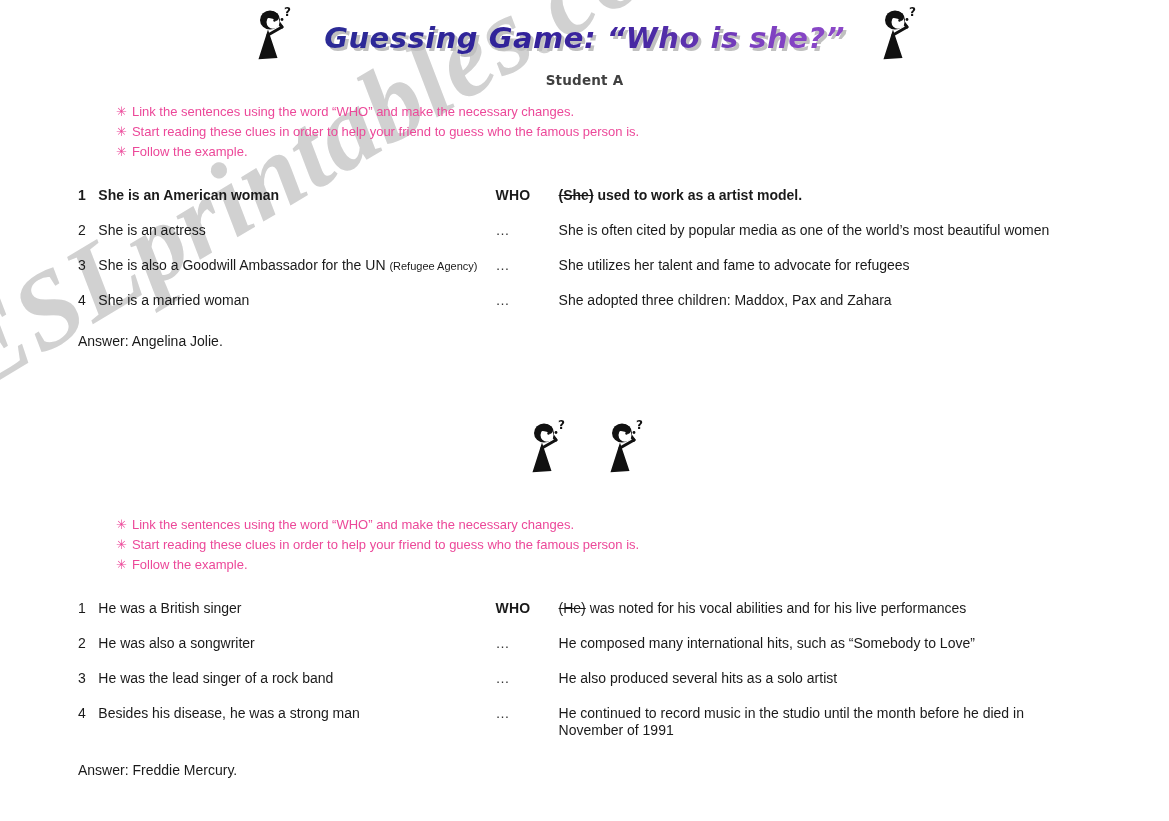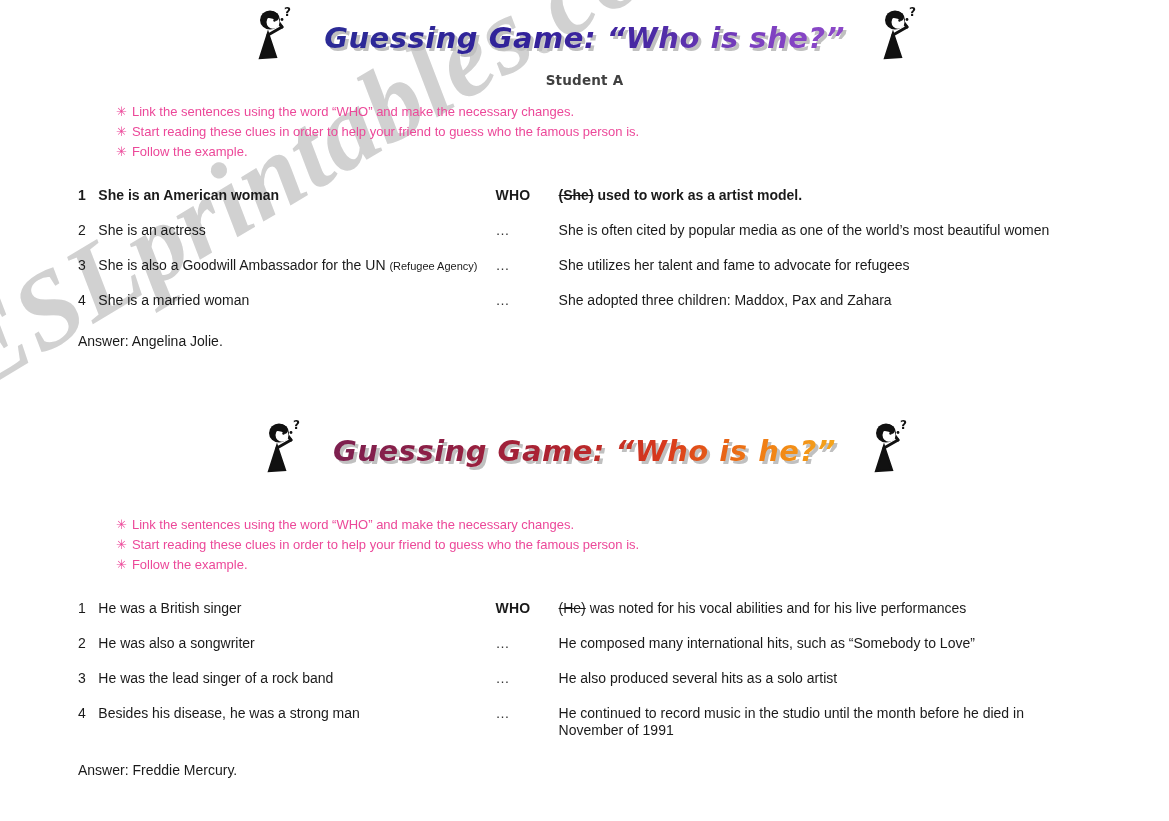--- a/index.html
+++ b/index.html
@@ -278,24 +278,20 @@
               </g>
               <ellipse cx="24" cy="15" rx="10" ry="9.5" fill="#111"></ellipse>
               <ellipse cx="27" cy="17" rx="6.5" ry="6.8" fill="#fff"></ellipse>
               <path d="M18 9 q7 -6 14 0 q2 6 -2 7 q-5 -5 -12 -2 Z" fill="#111"></path>
               <circle cx="28.5" cy="15.5" r="1.2" fill="#111"></circle>
               <text x="38" y="11" font-family="DejaVu Sans, sans-serif" font-size="12" font-weight="bold" fill="#111">?</text>
               <circle cx="36" cy="14.5" r="1.4" fill="#111"></circle>
             </svg>
           </span>
 
-          <span class="wordart-wrap">
-            <span class="wordart-shadow">Guessing Game: “Who is he?”</span>
-            <span class="wordart red">Guessing Game: “Who is he?”</span>
-          </span>
 
           <span class="thinker">
             <svg viewBox="0 0 52 66" width="52" height="66" aria-hidden="true">
               <g fill="none" stroke="#111" stroke-width="2.2" stroke-linecap="round">
                 <path d="M14 53 L22 28 L30 52 Z" fill="#111" stroke="#111"></path>
                 <path d="M22 30 L36 22" stroke="#111" stroke-width="3"></path>
                 <path d="M36 22 L30 14" stroke="#111" stroke-width="3"></path>
               </g>
               <ellipse cx="24" cy="15" rx="10" ry="9.5" fill="#111"></ellipse>
               <ellipse cx="27" cy="17" rx="6.5" ry="6.8" fill="#fff"></ellipse>

